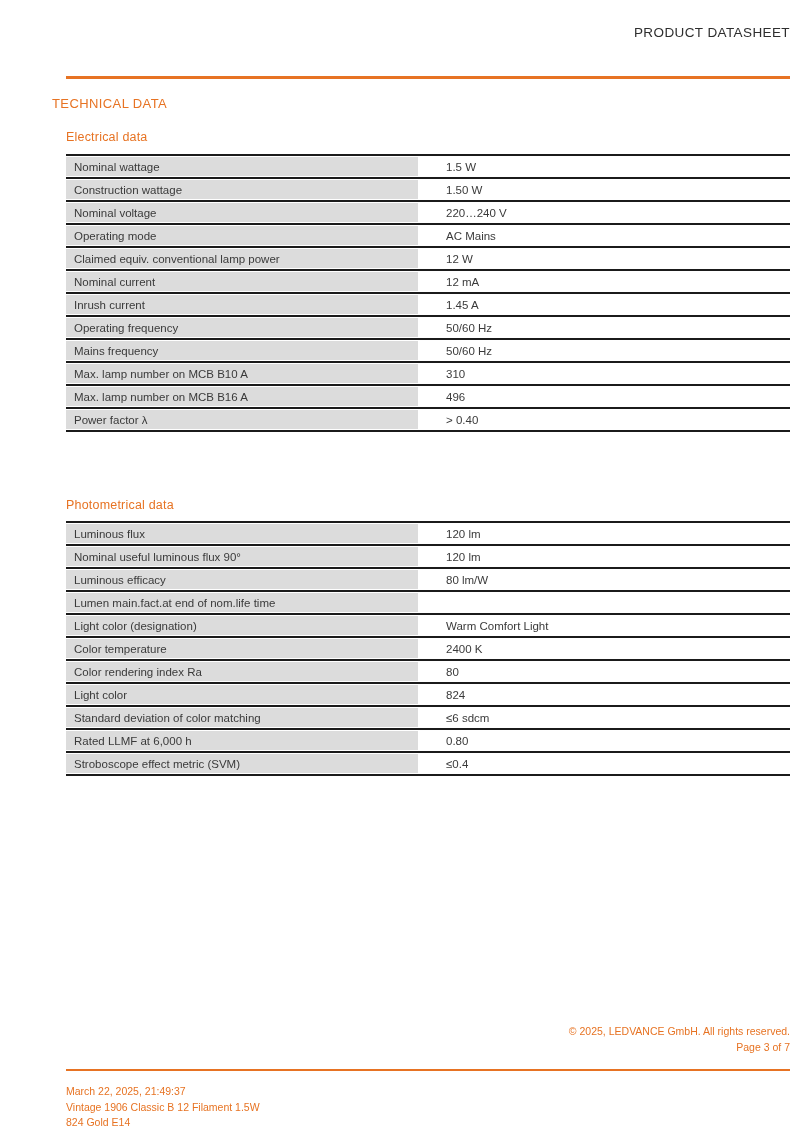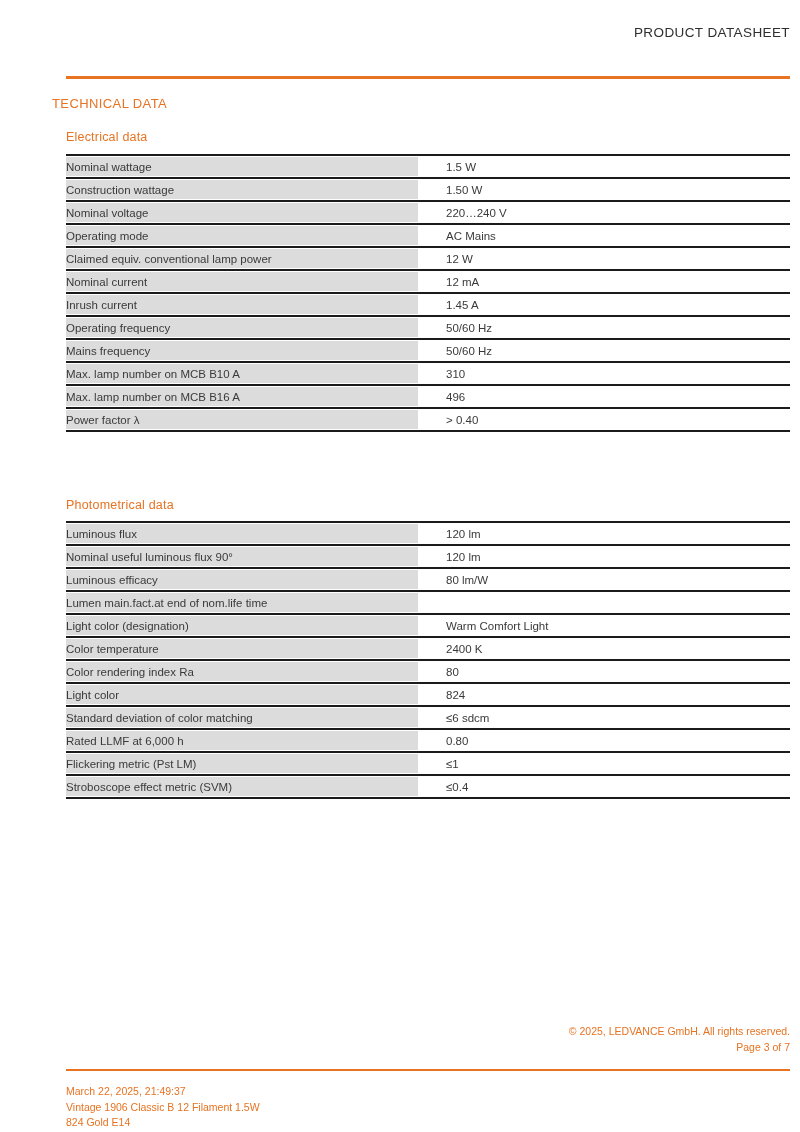--- a/index.html
+++ b/index.html
@@ -56,20 +56,21 @@
   #photometrical-table { top: 521px; }
   .trow {
     display: flex;
     border-top: 2px solid #1b1b1b;
     height: 23px;
   }
   .tlabel {
     width: 352px;
     background: #dcdcdc;
     margin: 1px 0;
+    padding-left: 8px;
     display: flex; align-items: center;
     font-size: 11.5px;
     color: #3a3a3a;
   }
   .tvalue {
     flex: 1;
     padding-left: 28px;
     display: flex; align-items: center;
     font-size: 11.5px;
     color: #3a3a3a;
@@ -195,24 +196,20 @@
       </div>
       <div class="trow">
         <div class="tlabel">Standard deviation of color matching</div>
         <div class="tvalue">≤6 sdcm</div>
       </div>
       <div class="trow">
         <div class="tlabel">Rated LLMF at 6,000 h</div>
         <div class="tvalue">0.80</div>
       </div>
       <div class="trow">
-        <div class="tlabel">Flickering metric (Pst LM)</div>
-        <div class="tvalue">≤1</div>
-      </div>
-      <div class="trow">
         <div class="tlabel">Stroboscope effect metric (SVM)</div>
         <div class="tvalue">≤0.4</div>
       </div>
     </div>
 
   <div class="footer-rule"></div>
 
   <div class="footer-left">
     <div>March 22, 2025, 21:49:37</div>
     <div>Vintage 1906 Classic B 12 Filament 1.5W</div>

